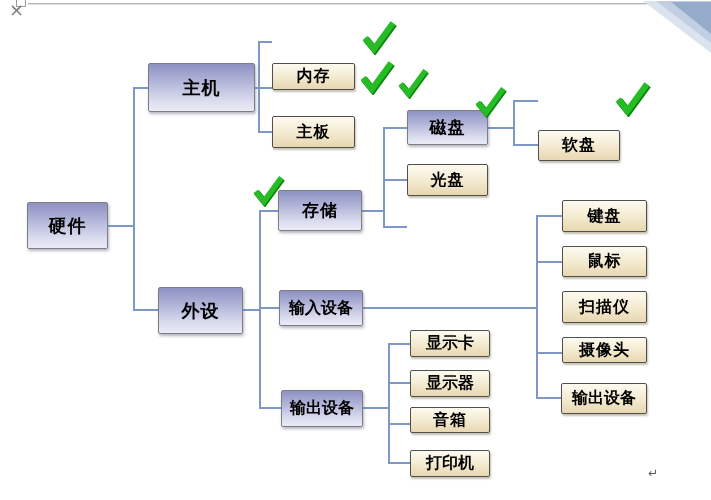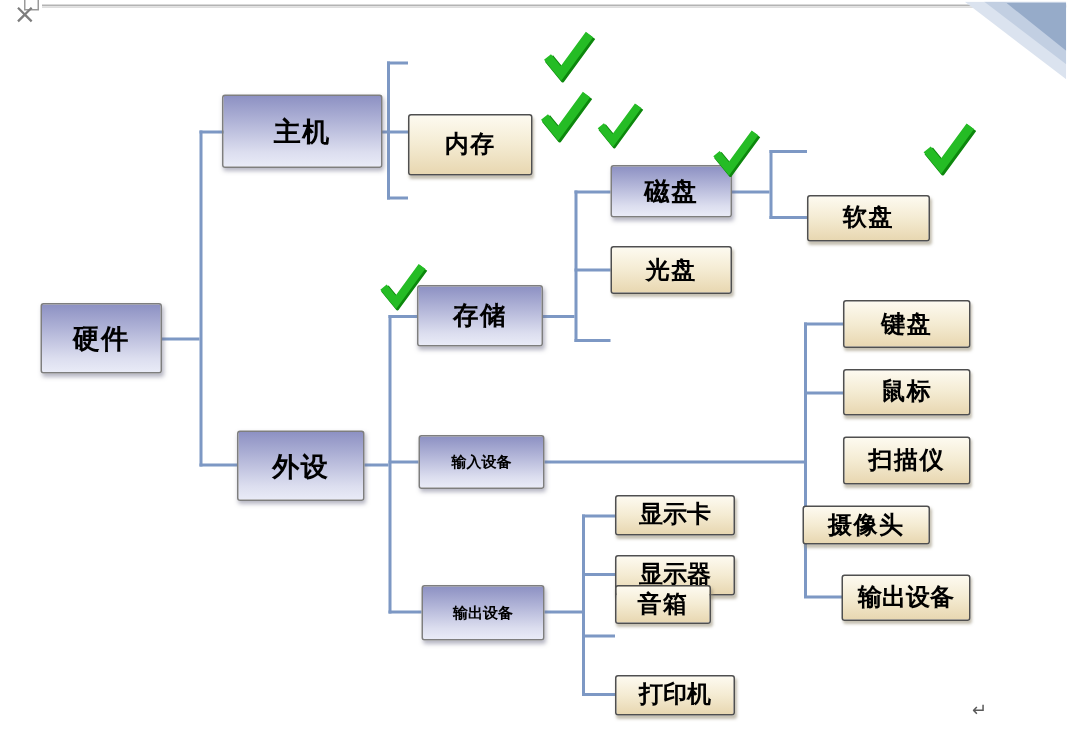--- a/index.html
+++ b/index.html
@@ -22,21 +22,21 @@
   .corner-mid { position:absolute; top:1px; right:0; width:55px; height:42px;
     background:#c2cfe2; clip-path:polygon(100% 0, 100% 100%, 0 0); }
   .corner-dark { position:absolute; top:2px; right:0; width:40px; height:32px;
     background:#96abc9; clip-path:polygon(100% 0, 100% 100%, 0 0); }
   
   .node { position:absolute; display:flex; align-items:center; justify-content:center;
     font-weight:bold; color:#000; border-radius:2px; box-sizing:border-box;
     letter-spacing:1px; white-space:nowrap; }
   .cat { background:linear-gradient(180deg,#8d91c3 0%,#b2b5d8 38%,#dcdeef 80%,#e9ebf7 100%);
     border:1px solid #7e7e7e; box-shadow:1px 2px 3px rgba(110,110,135,.5); font-size:18px; }
-  .cat.small { font-size:10px; letter-spacing:0;text-align:right; }
+  .cat.small { font-size:16px; letter-spacing:0;text-align:right; }
   .leaf { background:linear-gradient(180deg,#fdfaf0 0%,#f4ebd2 50%,#e8d7b1 100%);
     border:1px solid #4f4f4f; box-shadow:1px 2px 2px rgba(150,140,115,.55); font-size:16px; }
   
   .h,.v { position:absolute; background:#7d98c4; }
   .h { height:2px; }
   .v { width:2px; }
   
   .check { position:absolute; line-height:0; }
 </style>
 </head>
@@ -95,31 +95,32 @@
   <div class="h" style="left:388px;top:462px;width:22px"></div>
 
   <div class="node cat" style="left:27px;top:202px;width:81px;height:47px">硬件</div>
   <div class="node cat" style="left:148px;top:63px;width:107px;height:49px">主机</div>
   <div class="node cat" style="left:158px;top:287px;width:85px;height:47px">外设</div>
   <div class="node cat" style="left:278px;top:190px;width:84px;height:41px;font-size:17px">存储</div>
   <div class="node cat small" style="left:279px;top:290px;width:84px;height:36px">输入设备</div>
   <div class="node cat" style="left:407px;top:110px;width:81px;height:35px;font-size:17px">磁盘</div>
   <div class="node cat small" style="left:281px;top:390px;width:82px;height:37px">输出设备</div>
 
-  <div class="node leaf" style="left:272px;top:76px;width:83px;height:41px">内存</div>
+  <div class="node leaf" style="left:272px;top:63px;width:83px;height:27px">内存</div>
+  <div class="node leaf" style="left:272px;top:116px;width:83px;height:32px">主板</div>
   <div class="node leaf" style="left:407px;top:164px;width:81px;height:32px">光盘</div>
   <div class="node leaf" style="left:538px;top:130px;width:82px;height:31px">软盘</div>
   <div class="node leaf" style="left:562px;top:200px;width:85px;height:32px">键盘</div>
   <div class="node leaf" style="left:562px;top:246px;width:85px;height:31px">鼠标</div>
   <div class="node leaf" style="left:562px;top:291px;width:85px;height:32px">扫描仪</div>
-  <div class="node leaf" style="left:535px;top:337px;width:85px;height:26px">摄像头</div>
+  <div class="node leaf" style="left:562px;top:337px;width:85px;height:26px">摄像头</div>
   <div class="node leaf" style="left:561px;top:383px;width:86px;height:31px;letter-spacing:0">输出设备</div>
   <div class="node leaf" style="left:410px;top:330px;width:80px;height:27px;letter-spacing:0">显示卡</div>
   <div class="node leaf" style="left:410px;top:370px;width:80px;height:27px;letter-spacing:0">显示器</div>
-  <div class="node leaf" style="left:410px;top:390px;width:64px;height:26px">音箱</div>
+  <div class="node leaf" style="left:410px;top:407px;width:80px;height:26px">音箱</div>
   <div class="node leaf" style="left:410px;top:450px;width:80px;height:27px;letter-spacing:0">打印机</div>
 
   <span class="check" style="left:361px;top:18px">
     <svg width="36" height="37" viewBox="0 0 36 37">
         <path d="M5 21 L14 32 L33 6" stroke="#0d870d" stroke-width="7" fill="none"></path>
         <path d="M4 20 L13 31 L32 5" stroke="#25bc25" stroke-width="6" fill="none"></path>
       </svg>
   </span>
   <span class="check" style="left:359px;top:58px">
     <svg width="36" height="37" viewBox="0 0 36 37">

